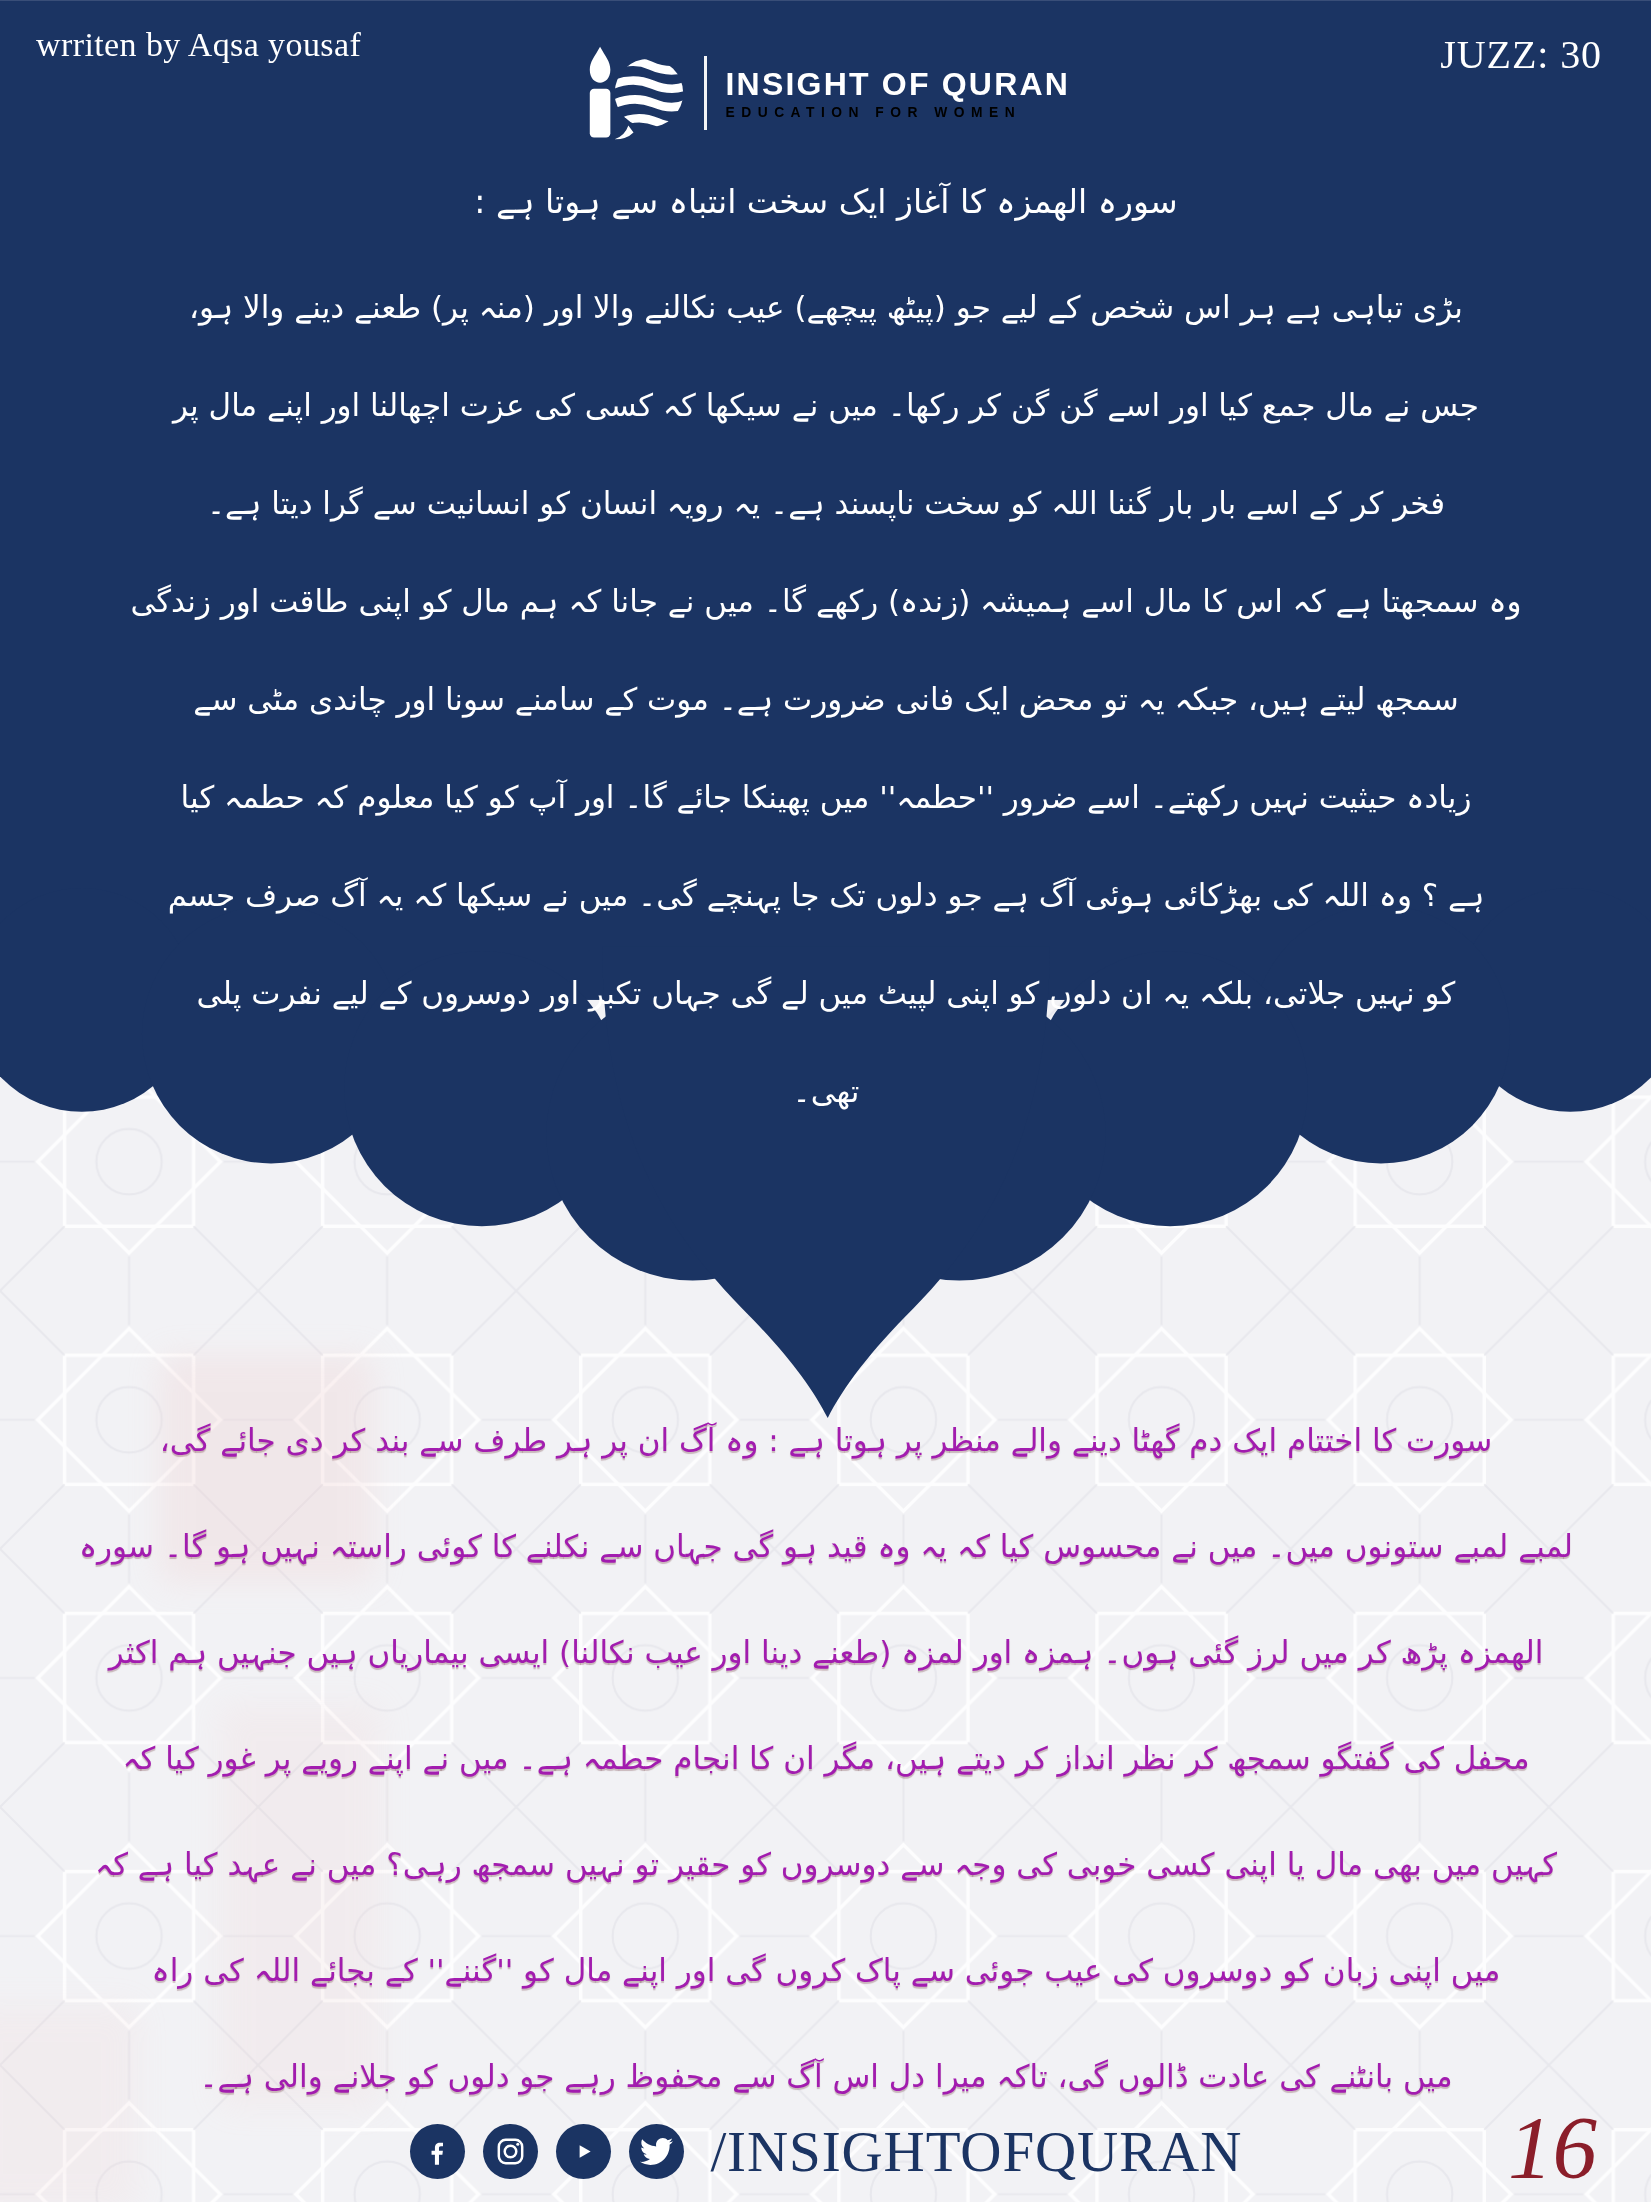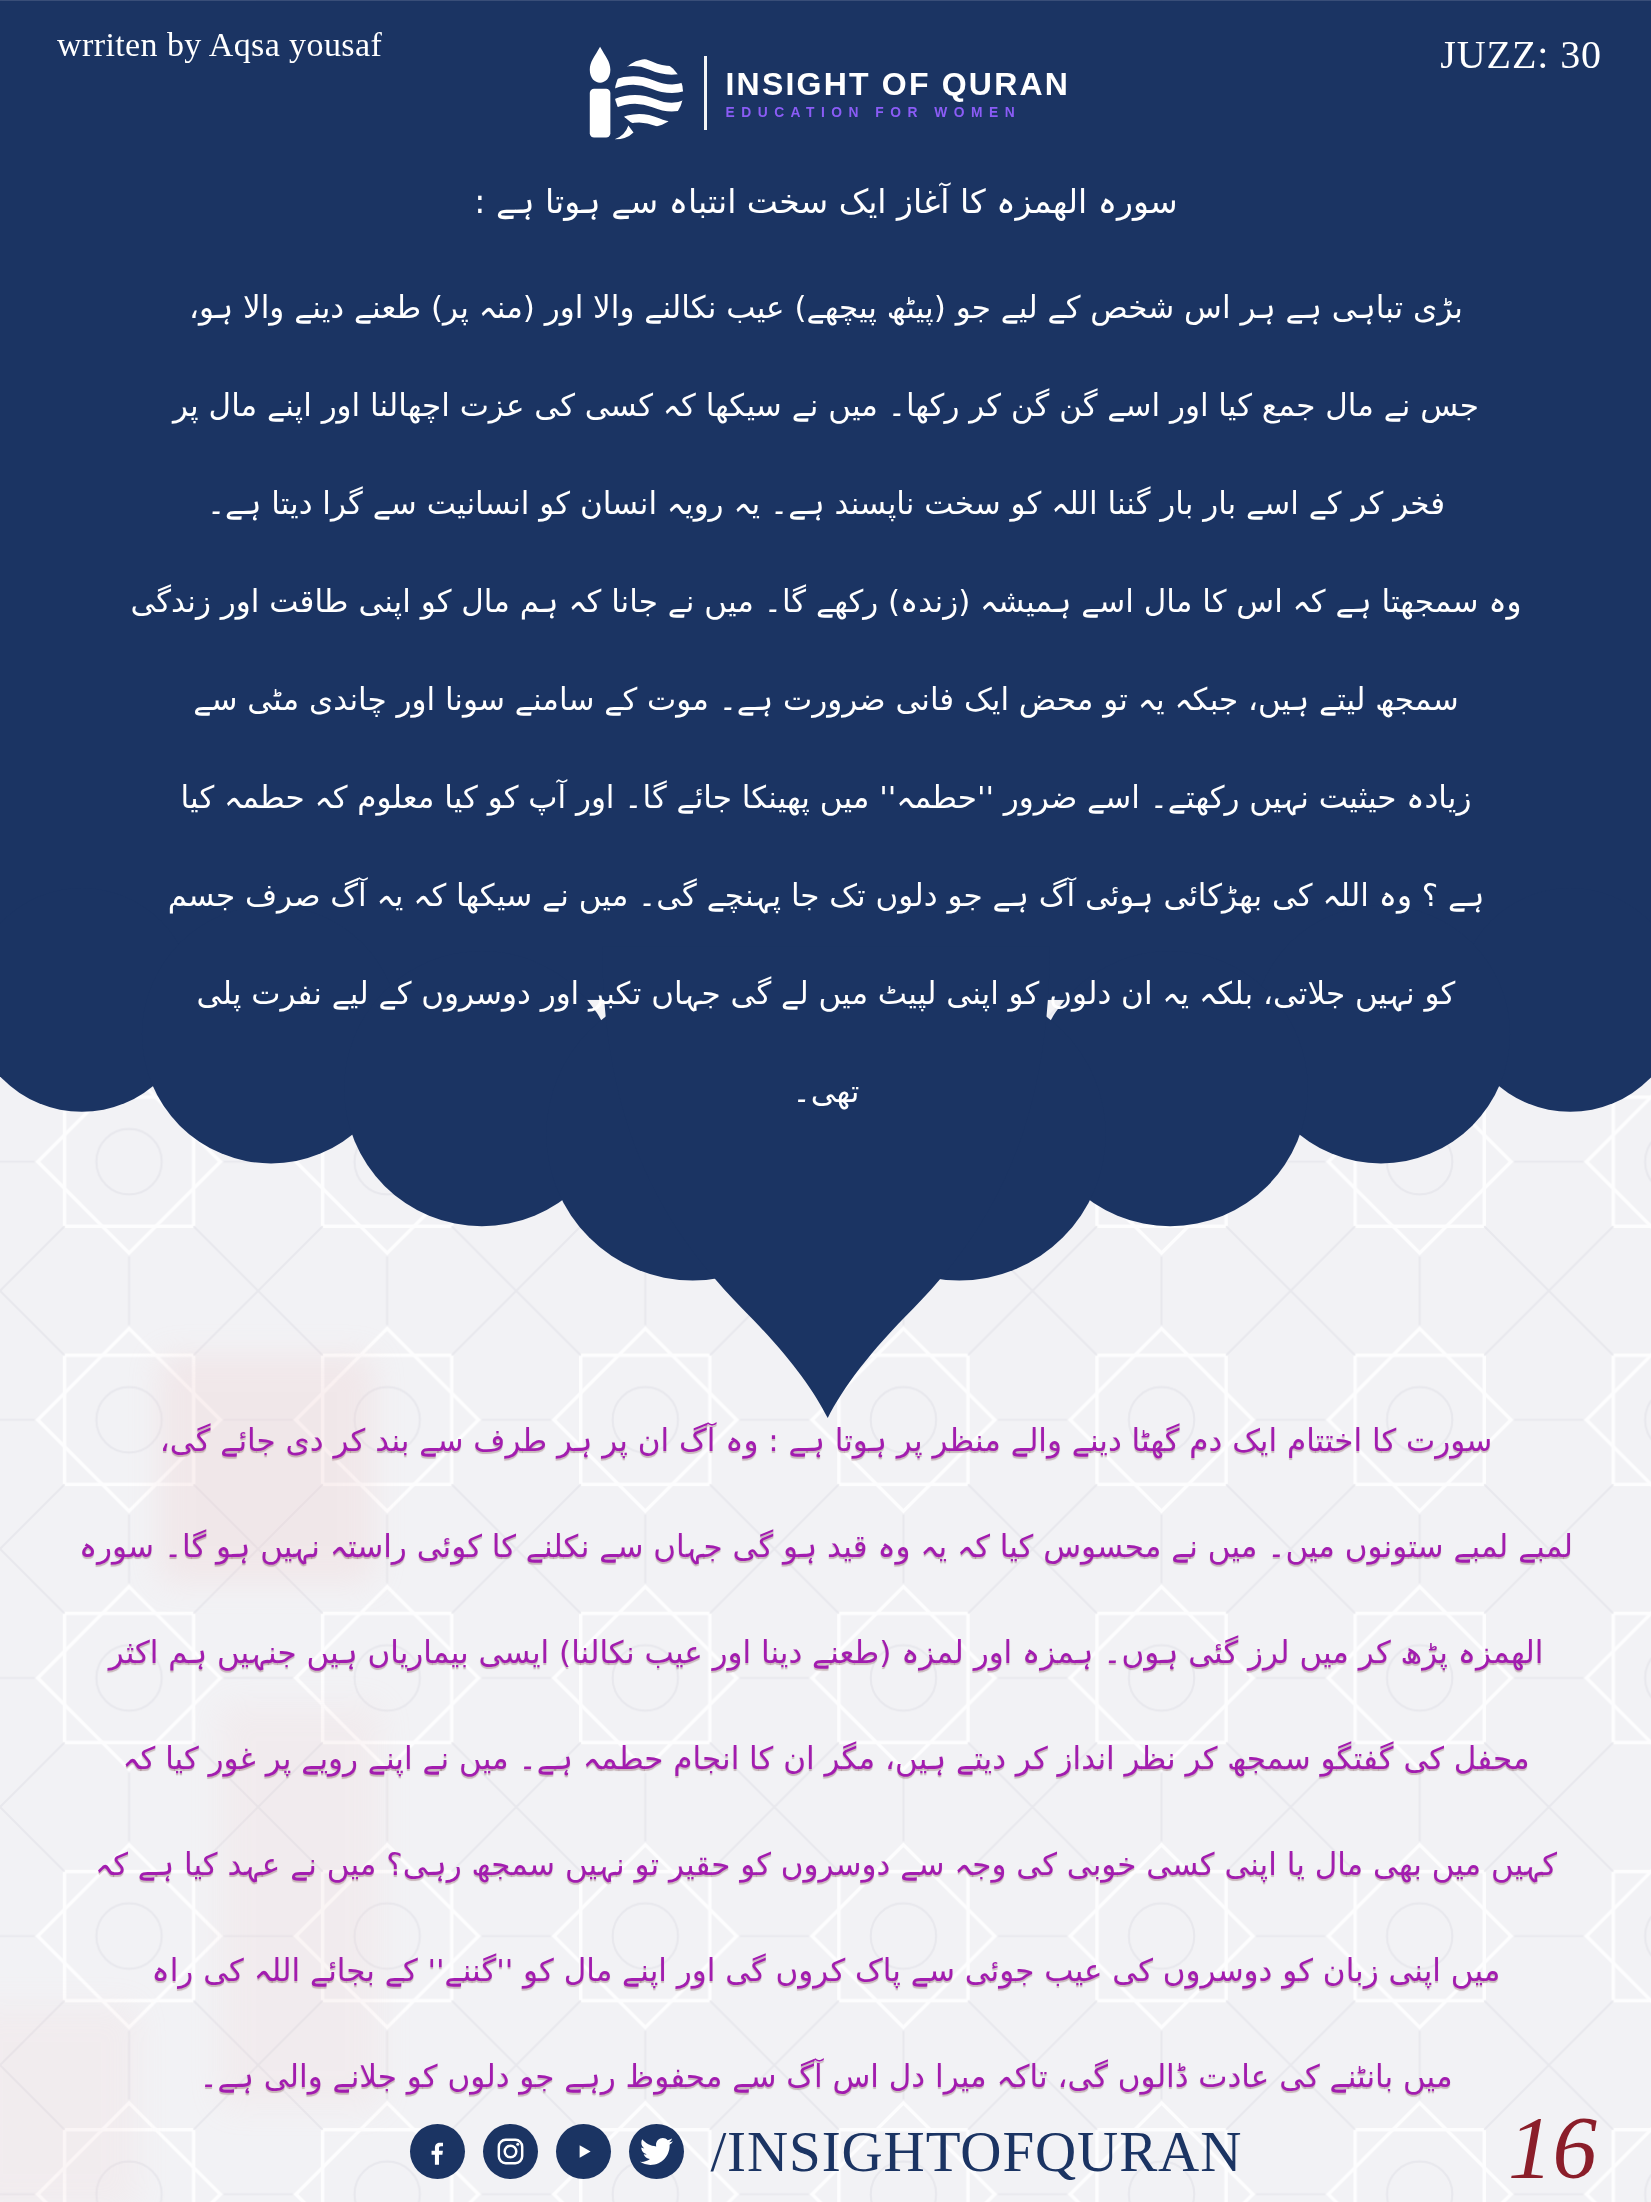--- a/index.html
+++ b/index.html
@@ -7,30 +7,30 @@
        background:#f2f2f5;font-family:"Liberation Sans",sans-serif;}
 
   
   .bg-pattern{position:absolute;inset:0;z-index:0;}
   .pink-patch{position:absolute;background:#eec9c9;opacity:.25;filter:blur(15.5px);border-radius:10.3px;}
 
   
   .hero-svg{position:absolute;top:0;left:0;z-index:1;}
 
   
-  .credit{position:absolute;top:26px;left:57px;z-index:3;color:#ffffff;
+  .credit{position:absolute;top:26px;left:36px;z-index:3;color:#ffffff;
           font-family:"Liberation Serif",serif;font-size:34px;letter-spacing:0.4px;}
   .juzz{position:absolute;top:31px;right:50px;z-index:3;color:#ffffff;
         font-family:"Liberation Serif",serif;font-size:40px;letter-spacing:0.9px;}
   .logo{position:absolute;top:45px;left:0;width:100%;display:flex;justify-content:center;
         align-items:center;gap:19px;z-index:3;color:#fff;}
   .logo-sep{width:2.6px;height:74px;background:#ffffff;opacity:.95;}
   .logo-text{display:flex;flex-direction:column;gap:2px;}
   .logo-title{font-size:32px;font-weight:bold;letter-spacing:2.2px;color:#fff;}
-  .logo-sub{font-size:13.8px;font-weight:bold;letter-spacing:6.5px;color:#8b5cf6;}
+  .logo-sub{font-size:13.8px;font-weight:bold;letter-spacing:6.5px;color:#000000;}
 
   
   .urdu{font-family:"DejaVu Sans",sans-serif;direction:rtl;unicode-bidi:embed;}
   .navy-text{position:absolute;top:182px;left:0;width:100%;z-index:3;text-align:center;color:#ffffff;}
   .navy-heading{font-size:33px;line-height:1.2;margin-bottom:36px;}
   .navy-text .u-line{font-size:31px;line-height:98px;white-space:nowrap;}
   .light-text{position:absolute;top:1387px;left:0;width:100%;z-index:2;text-align:center;color:#a21caf;}
   .light-text .u-line{font-size:31px;line-height:106px;white-space:nowrap;
                       text-shadow:0 1.7px 0.9px rgba(80,10,18,.25);}
 

